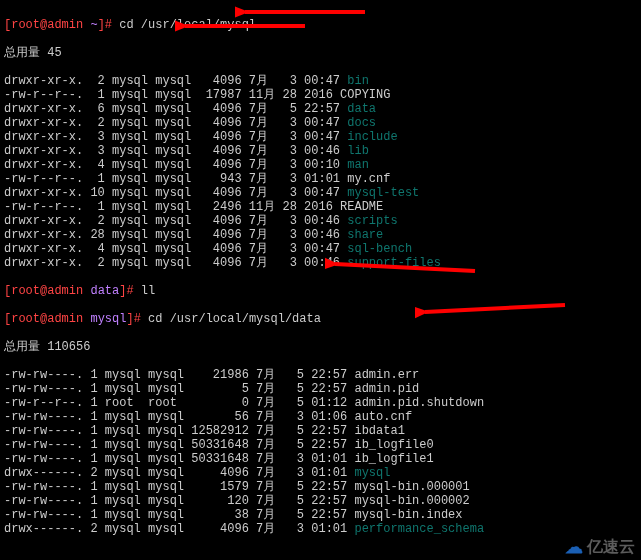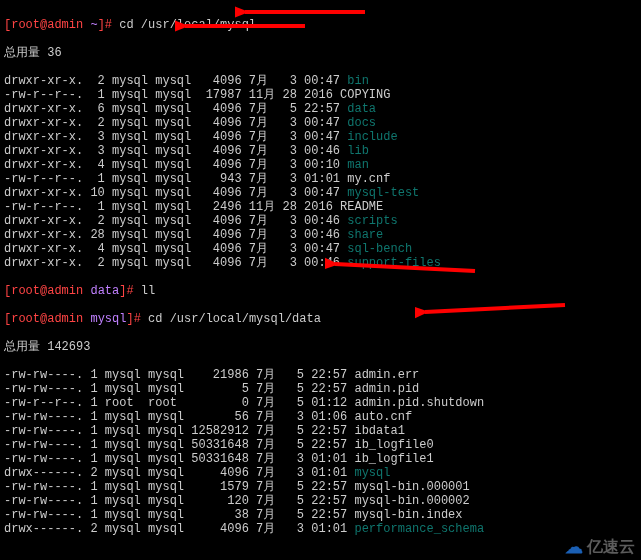--- a/index.html
+++ b/index.html
@@ -51,25 +51,25 @@
   .watermark .txt {
     color: #5c5c5c;
     font-family: Liberation Serif, serif;
   }
 </style>
 </head>
 <body>
 
 <div class="terminal">
 <span class="line"><span class="red">[</span><span class="red">root</span><span class="red">@</span><span class="red">admin</span> <span class="purple">~</span><span class="red">]# </span><span class="cmd">cd /usr/local/mysql</span></span>
-<span class="line white">总用量 36</span>
+<span class="line white">总用量 45</span>
 <div id="list1"><span class="line"><span class="white">drwxr-xr-x.  2 mysql mysql   4096 7月   3 00:47 </span><span class="cyan">bin</span></span><span class="line"><span class="white">-rw-r--r--.  1 mysql mysql  17987 11月 28 2016 </span><span class="white">COPYING</span></span><span class="line"><span class="white">drwxr-xr-x.  6 mysql mysql   4096 7月   5 22:57 </span><span class="cyan">data</span></span><span class="line"><span class="white">drwxr-xr-x.  2 mysql mysql   4096 7月   3 00:47 </span><span class="cyan">docs</span></span><span class="line"><span class="white">drwxr-xr-x.  3 mysql mysql   4096 7月   3 00:47 </span><span class="cyan">include</span></span><span class="line"><span class="white">drwxr-xr-x.  3 mysql mysql   4096 7月   3 00:46 </span><span class="cyan">lib</span></span><span class="line"><span class="white">drwxr-xr-x.  4 mysql mysql   4096 7月   3 00:10 </span><span class="cyan">man</span></span><span class="line"><span class="white">-rw-r--r--.  1 mysql mysql    943 7月   3 01:01 </span><span class="white">my.cnf</span></span><span class="line"><span class="white">drwxr-xr-x. 10 mysql mysql   4096 7月   3 00:47 </span><span class="cyan">mysql-test</span></span><span class="line"><span class="white">-rw-r--r--.  1 mysql mysql   2496 11月 28 2016 </span><span class="white">README</span></span><span class="line"><span class="white">drwxr-xr-x.  2 mysql mysql   4096 7月   3 00:46 </span><span class="cyan">scripts</span></span><span class="line"><span class="white">drwxr-xr-x. 28 mysql mysql   4096 7月   3 00:46 </span><span class="cyan">share</span></span><span class="line"><span class="white">drwxr-xr-x.  4 mysql mysql   4096 7月   3 00:47 </span><span class="cyan">sql-bench</span></span><span class="line"><span class="white">drwxr-xr-x.  2 mysql mysql   4096 7月   3 00:46 </span><span class="cyan">support-files</span></span></div>
 <span class="line"><span class="red">[</span><span class="red">root</span><span class="red">@</span><span class="red">admin</span> <span class="purple">data</span><span class="red">]# </span><span class="cmd">ll</span></span>
 <span class="line"><span class="red">[</span><span class="red">root</span><span class="red">@</span><span class="red">admin</span> <span class="purple">mysql</span><span class="red">]# </span><span class="cmd">cd /usr/local/mysql/data</span></span>
-<span class="line white">总用量 142693</span>
+<span class="line white">总用量 110656</span>
 <div id="list2"><span class="line"><span class="white">-rw-rw----. 1 mysql mysql    21986 7月   5 22:57 </span><span class="white">admin.err</span></span><span class="line"><span class="white">-rw-rw----. 1 mysql mysql        5 7月   5 22:57 </span><span class="white">admin.pid</span></span><span class="line"><span class="white">-rw-r--r--. 1 root  root         0 7月   5 01:12 </span><span class="white">admin.pid.shutdown</span></span><span class="line"><span class="white">-rw-rw----. 1 mysql mysql       56 7月   3 01:06 </span><span class="white">auto.cnf</span></span><span class="line"><span class="white">-rw-rw----. 1 mysql mysql 12582912 7月   5 22:57 </span><span class="white">ibdata1</span></span><span class="line"><span class="white">-rw-rw----. 1 mysql mysql 50331648 7月   5 22:57 </span><span class="white">ib_logfile0</span></span><span class="line"><span class="white">-rw-rw----. 1 mysql mysql 50331648 7月   3 01:01 </span><span class="white">ib_logfile1</span></span><span class="line"><span class="white">drwx------. 2 mysql mysql     4096 7月   3 01:01 </span><span class="cyan">mysql</span></span><span class="line"><span class="white">-rw-rw----. 1 mysql mysql     1579 7月   5 22:57 </span><span class="white">mysql-bin.000001</span></span><span class="line"><span class="white">-rw-rw----. 1 mysql mysql      120 7月   5 22:57 </span><span class="white">mysql-bin.000002</span></span><span class="line"><span class="white">-rw-rw----. 1 mysql mysql       38 7月   5 22:57 </span><span class="white">mysql-bin.index</span></span><span class="line"><span class="white">drwx------. 2 mysql mysql     4096 7月   3 01:01 </span><span class="cyan">performance_schema</span></span></div>
 
 
 
 </div>
 
 <svg class="arrow" style="left:235px; top:4px;" width="140" height="16">
   <defs>
       <marker id="ah" markerWidth="10" markerHeight="8" refX="1" refY="4" orient="auto">
         <polygon points="10 0, 0 4, 10 8" fill="#ff0000"></polygon>

